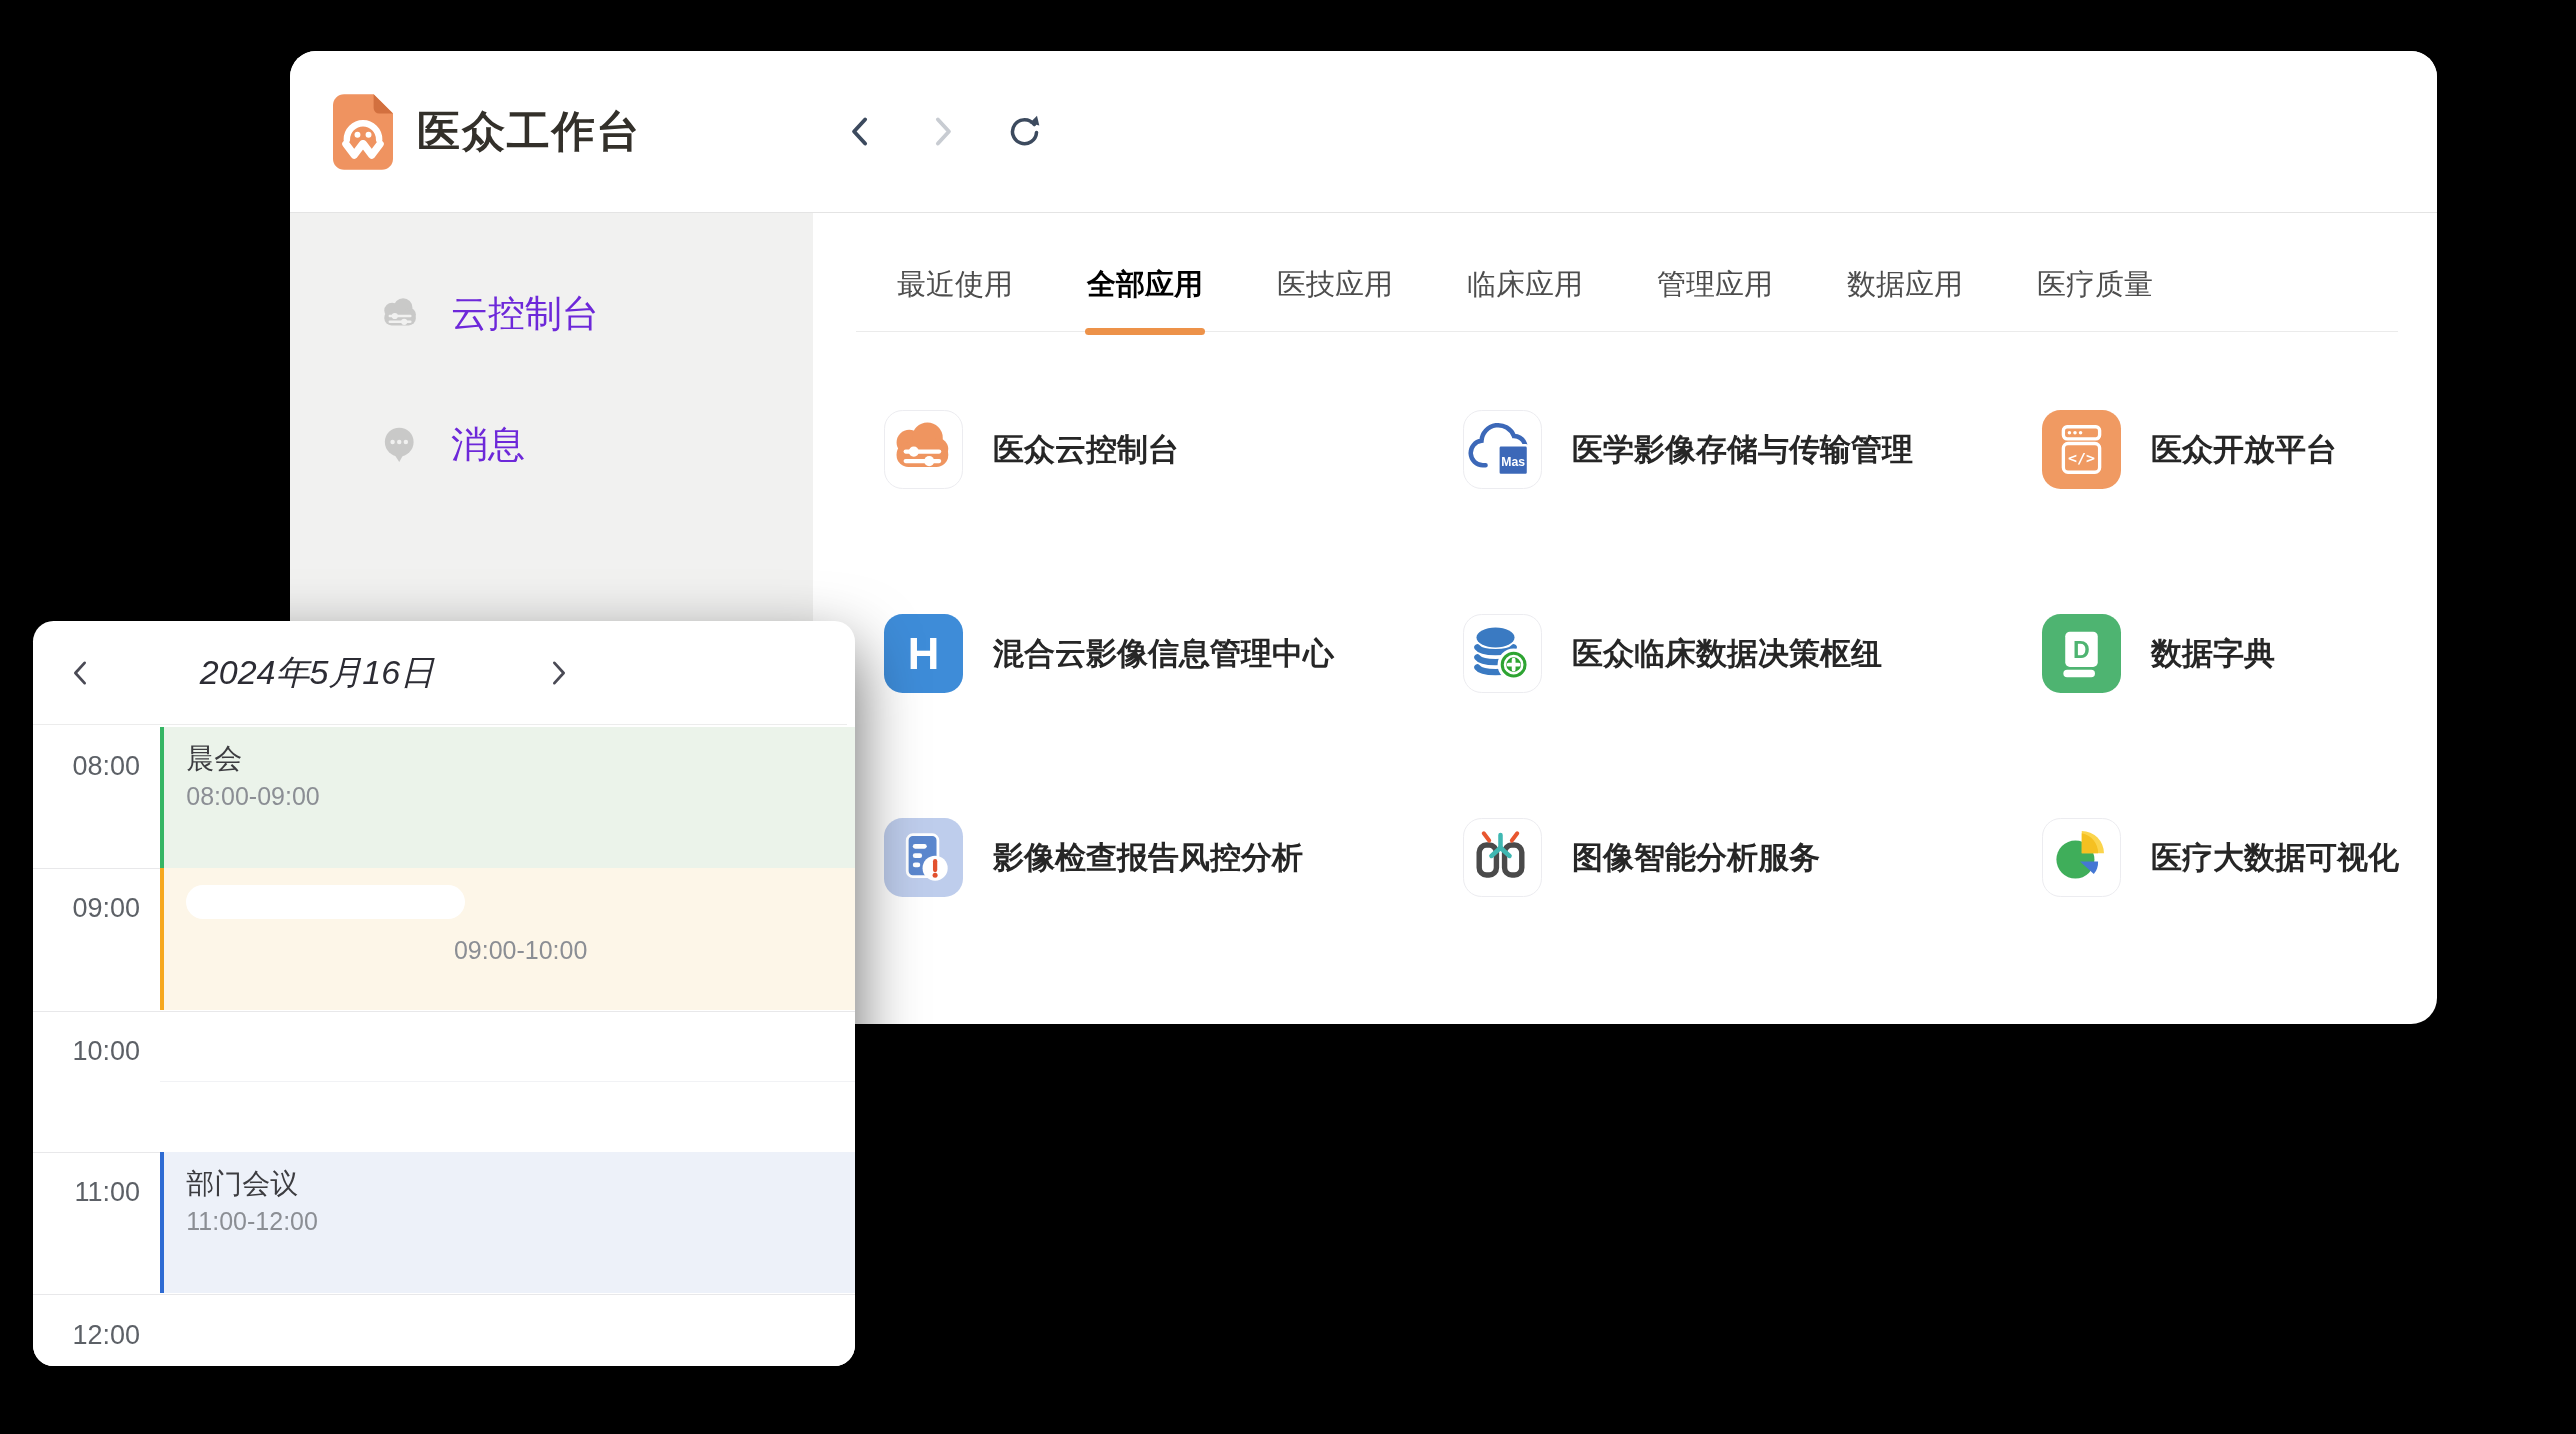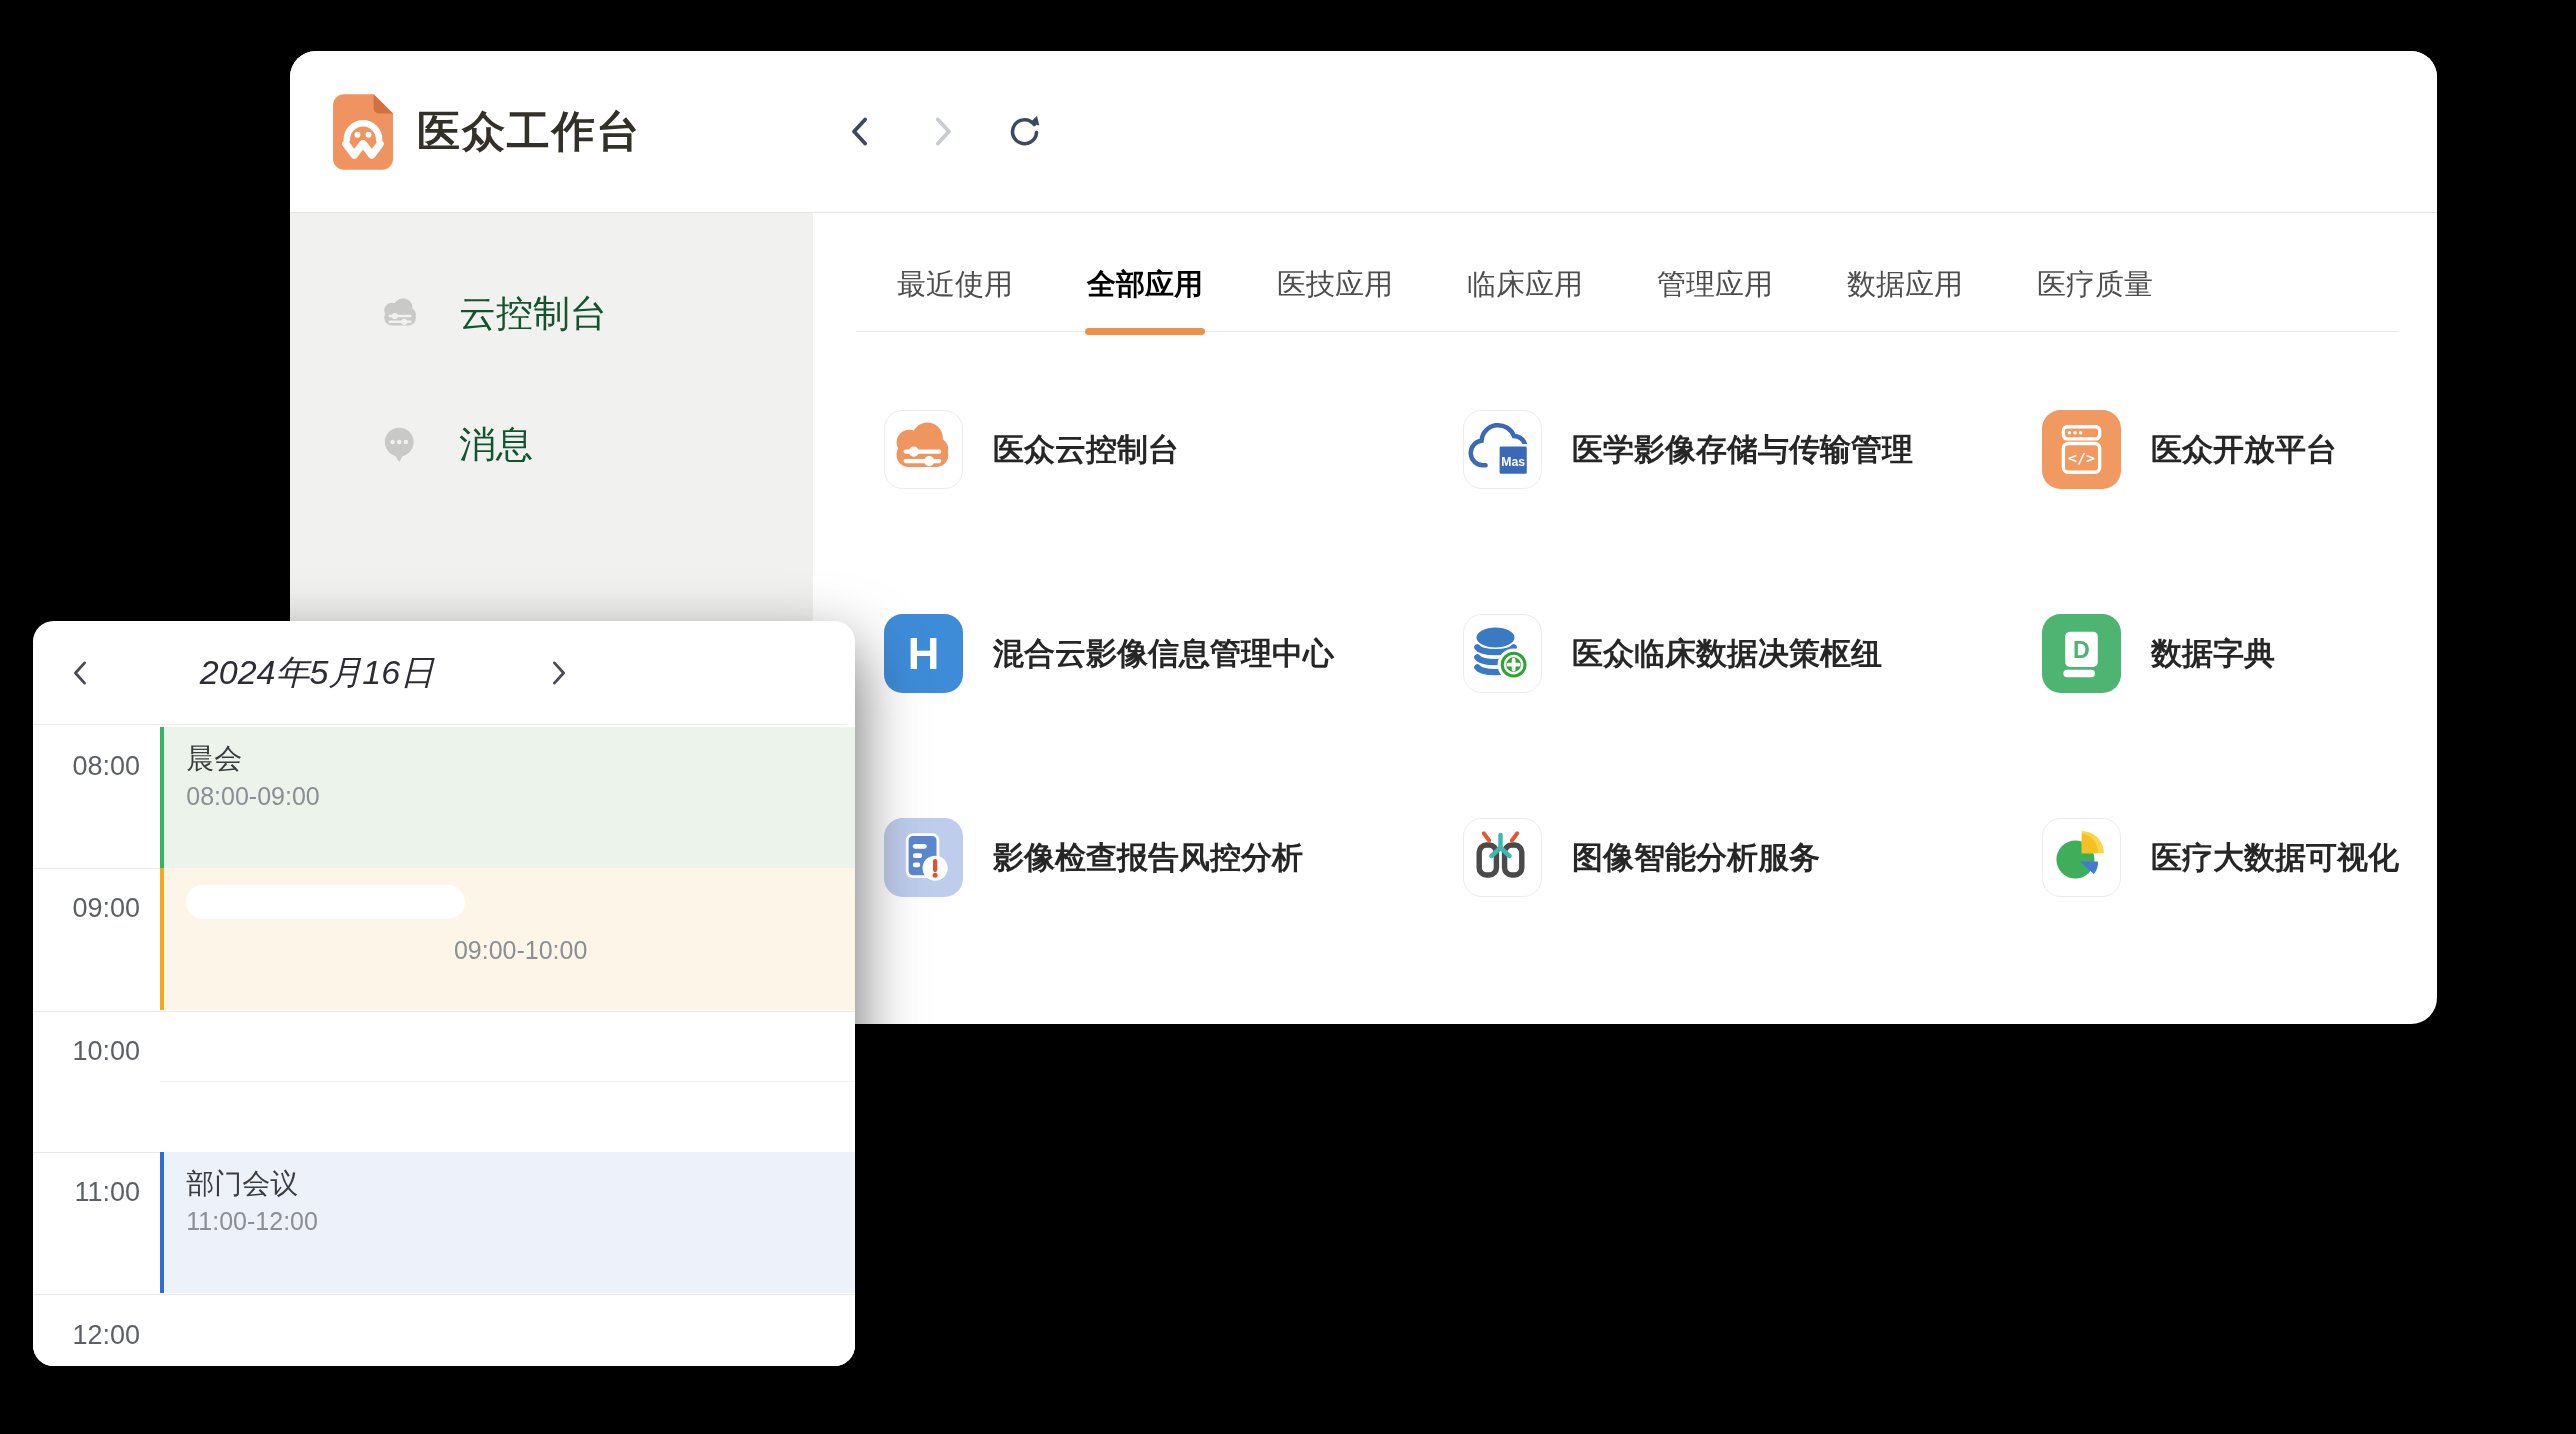--- a/index.html
+++ b/index.html
@@ -21,21 +21,21 @@
   }
   .logo{margin-left:43px;width:60px;height:76px;flex:0 0 auto;}
   .win-title{margin-left:24px;font-size:43px;font-weight:700;color:#33302a;letter-spacing:1.9px;}
   .nav-group{display:flex;align-items:center;gap:45px;margin-left:200px;}
   .nav-btn{width:37px;height:37px;display:flex;align-items:center;justify-content:center;cursor:pointer;}
 
   .win-body{position:absolute;left:0;top:162px;right:0;bottom:0;display:flex;}
   .sidebar{width:523px;background:#f1f1f0;height:100%;box-sizing:border-box;padding-top:79px;}
   .side-item{display:flex;align-items:center;height:43px;margin:0 0 88px 86px;cursor:pointer;}
   .side-item .s-icon{width:47px;height:47px;flex:0 0 auto;}
-  .side-item .s-label{margin-left:36px;font-size:37px;color:#14532d;line-height:43px;}
+  .side-item .s-label{margin-left:28px;font-size:37px;color:#6d28d9;line-height:43px;}
 
   .content{position:relative;flex:1;height:100%;}
   .tabs-wrap{position:absolute;left:43px;right:39px;top:0;height:118px;border-bottom:1.9px solid #ebebeb;
     display:flex;align-items:flex-end;}
   .tabs{display:flex;gap:74px;margin-left:41px;}
   .tab{position:relative;font-size:29px;color:#4d4d4d;padding-bottom:26px;cursor:pointer;white-space:nowrap;}
   .tab.active{color:#000000;font-weight:700;}
   .tab .underline{position:absolute;left:-1.9px;right:-1.9px;bottom:-3.7px;height:6.5px;border-radius:3.7px;background:#ed9249;}
 
   .grid{position:absolute;left:0;top:120px;right:0;bottom:0;}

